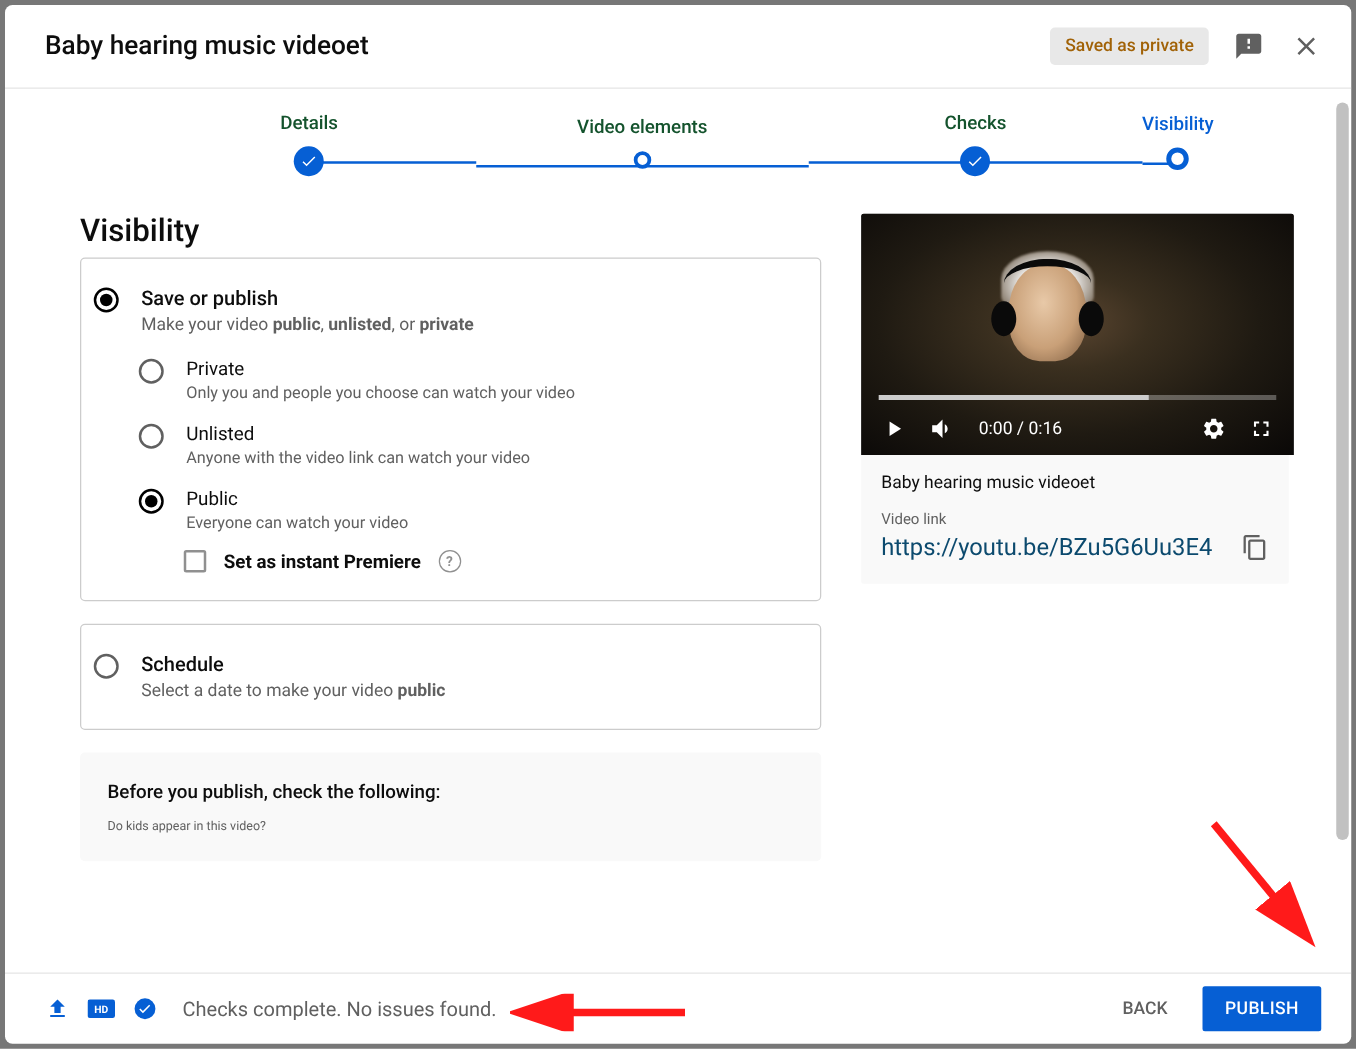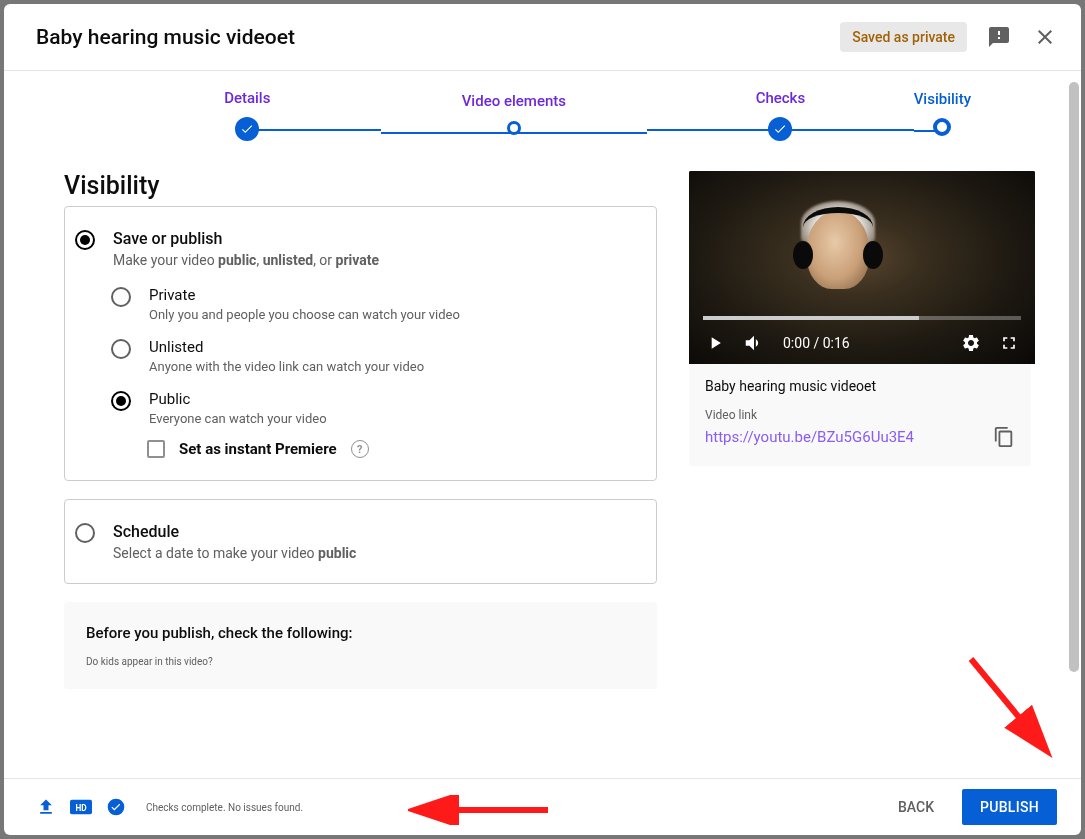--- a/index.html
+++ b/index.html
@@ -6,21 +6,21 @@
 body { background: #777; padding: 4px; }
 .modal { background: #fff; width: 1077px; height: 831px; border-radius: 6px; overflow: hidden; display: flex; flex-direction: column; position: relative; }
 .header { display: flex; align-items: center; padding: 18px 24px 18px 32px; border-bottom: 1px solid #e5e5e5; }
 .title { font-size: 21px; font-weight: 500; color: #0d0d0d; flex: 1; }
 .badge { background: #e8e8e8; color: #a16207; font-size: 14px; font-weight: 500; padding: 7px 12px; border-radius: 4px; margin-right: 20px; }
 .feedback-icon { width: 24px; height: 24px; margin-right: 22px; cursor: pointer; fill: #606060; position: relative; }
 .close-icon { width: 24px; height: 24px; cursor: pointer; fill: #606060; }
 .stepper { display: flex; align-items: center; padding: 18px 110px 0; position: relative; }
 .step { flex: 1; text-align: center; position: relative; }
 .step:last-child { flex: 0; }
-.step-label { font-size: 15px; font-weight: 500; color: #6d28d9; margin-bottom: 10px; }
+.step-label { font-size: 15px; font-weight: 500; color: #14532d; margin-bottom: 10px; }
 .step-label.active { color: #065fd4; }
 .step-dot { width: 24px; height: 24px; border-radius: 50%; background: #065fd4; display: inline-flex; align-items: center; justify-content: center; position: relative; z-index: 2; }
 .step-dot.small { width: 14px; height: 14px; border: 3px solid #065fd4; background: #fff; }
 .step-dot.ring { width: 18px; height: 18px; border: 4px solid #065fd4; background: #fff; }
 .check-svg { fill: #fff; width: 14px; height: 14px; }
 .step-line { position: absolute; top: 40px; left: 0; right: 0; height: 2px; background: #065fd4; z-index: 1; }
 .content { flex: 1; overflow-y: auto; padding: 30px 50px 0 60px; display: flex; gap: 32px; }
 .left { flex: 1; }
 .right { width: 342px; }
 .section-title { font-size: 25px; font-weight: 500; color: #0d0d0d; margin-bottom: 6px; }
@@ -56,25 +56,25 @@
 .progress-bar { position: absolute; bottom: 44px; left: 14px; right: 14px; height: 4px; background: rgba(255,255,255,0.3); }
 .progress-fill { width: 68%; height: 100%; background: #ccc; }
 .controls { position: absolute; bottom: 0; left: 0; right: 0; height: 42px; display: flex; align-items: center; padding: 0 16px; gap: 18px; }
 .ctrl-icon { fill: #fff; cursor: pointer; }
 .time { color: #fff; font-size: 14px; }
 .ctrl-spacer { flex: 1; }
 .preview-info { background: #f9f9f9; padding: 14px 16px 18px; border-radius: 0 0 2px 2px; }
 .preview-title { font-size: 14px; color: #0d0d0d; margin-bottom: 14px; }
 .link-label { font-size: 12px; color: #606060; margin-bottom: 4px; }
 .link-row { display: flex; align-items: center; justify-content: space-between; }
-.link { font-size: 15px; color: #8b5cf6; }
+.link { font-size: 19px; color: #0c4a6e; }
 .copy-icon { cursor: pointer; fill: #606060; }
 .footer { border-top: 1px solid #e5e5e5; padding: 10px 24px 10px 32px; display: flex; align-items: center; gap: 14px; }
 .foot-icon { fill: #065fd4; }
-.foot-status { font-size: 10px; color: #606060; margin-left: 6px; }
+.foot-status { font-size: 16px; color: #606060; margin-left: 6px; }
 .foot-spacer { flex: 1; }
 .btn-back { background: none; border: none; font-size: 14px; font-weight: 500; color: #606060; padding: 10px 14px; cursor: pointer; }
 .btn-publish { background: #065fd4; border: none; color: #fff; font-size: 14px; font-weight: 500; padding: 10px 18px; border-radius: 2px; cursor: pointer; letter-spacing: 0.3px; }
 .scrollbar { position: absolute; right: 2px; top: 78px; width: 10px; height: 590px; background: #c1c1c1; border-radius: 5px; }
 b { font-weight: 700; }
 .arrow { position: absolute; pointer-events: none; }
 .arrow-1 { right: 5px; top: 640px; }
 .arrow-2 { left: 404px; bottom: 10px; }
 </style>
 </head>

